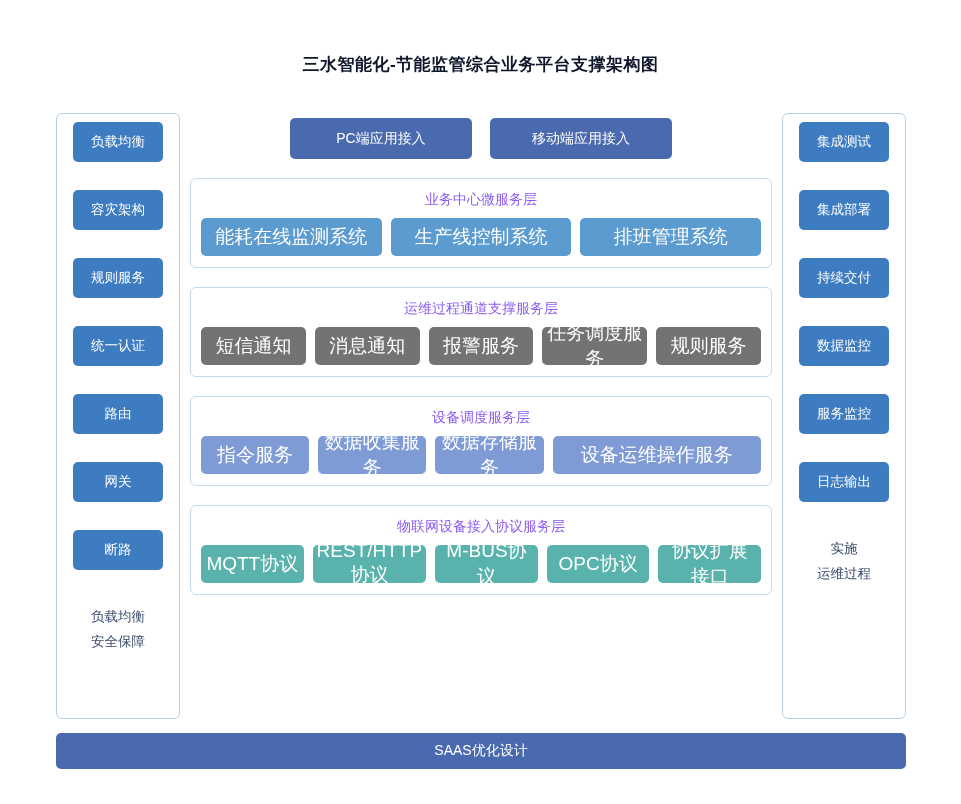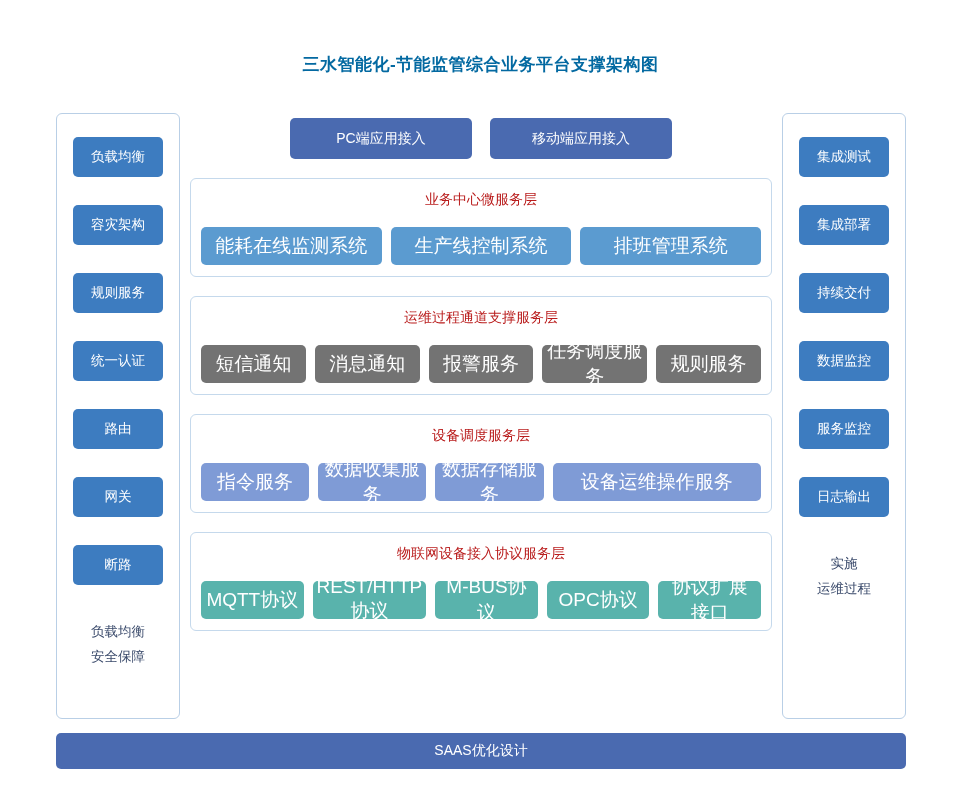--- a/index.html
+++ b/index.html
@@ -13,21 +13,21 @@
     font-family: "Liberation Sans", "DejaVu Sans", sans-serif;
     overflow: hidden;
     position: relative;
     color: #3a4a6b;
   }
 
   #page-title {
     text-align: center;
     font-size: 17px;
     font-weight: bold;
-    color: #0369a1;
+    color: #0f172a;
     letter-spacing: 0.5px;
     margin: 0;
     padding-top: 52px;
     height: 26px;
     line-height: 26px;
   }
 
   
   .diagram {
     position: absolute;
@@ -43,21 +43,21 @@
     top: 0;
     width: 124px;
     height: 606px;
     border: 1.5px solid #b9cfe6;
     border-radius: 6px;
     background: #ffffff;
     box-sizing: border-box;
     display: flex;
     flex-direction: column;
     align-items: center;
-    padding-top: 23px;
+    padding-top: 8px;
   }
   .side-col.left  { left: 0; }
   .side-col.right { right: 0; }
 
   .side-btn {
     width: 90px;
     height: 40px;
     margin-bottom: 28px;
     background: #3d7cc0;
     border-radius: 5px;
@@ -111,23 +111,23 @@
     border: 1.5px solid #c5d9ec;
     border-radius: 6px;
     background: #ffffff;
     box-sizing: border-box;
     padding: 9px 10px 11px 10px;
     margin-top: 19px;
   }
   .layer-title {
     text-align: center;
     font-size: 14px;
-    color: #b91c1c;
+    color: #8b5cf6;
     line-height: 22px;
-    padding-bottom: 17px;
+    padding-bottom: 8px;
   }
   .layer-row {
     display: flex;
     gap: 9px;
   }
   .layer-row + .layer-row { margin-top: 9px; }
 
   .cell {
     height: 38px;
     border-radius: 5px;

